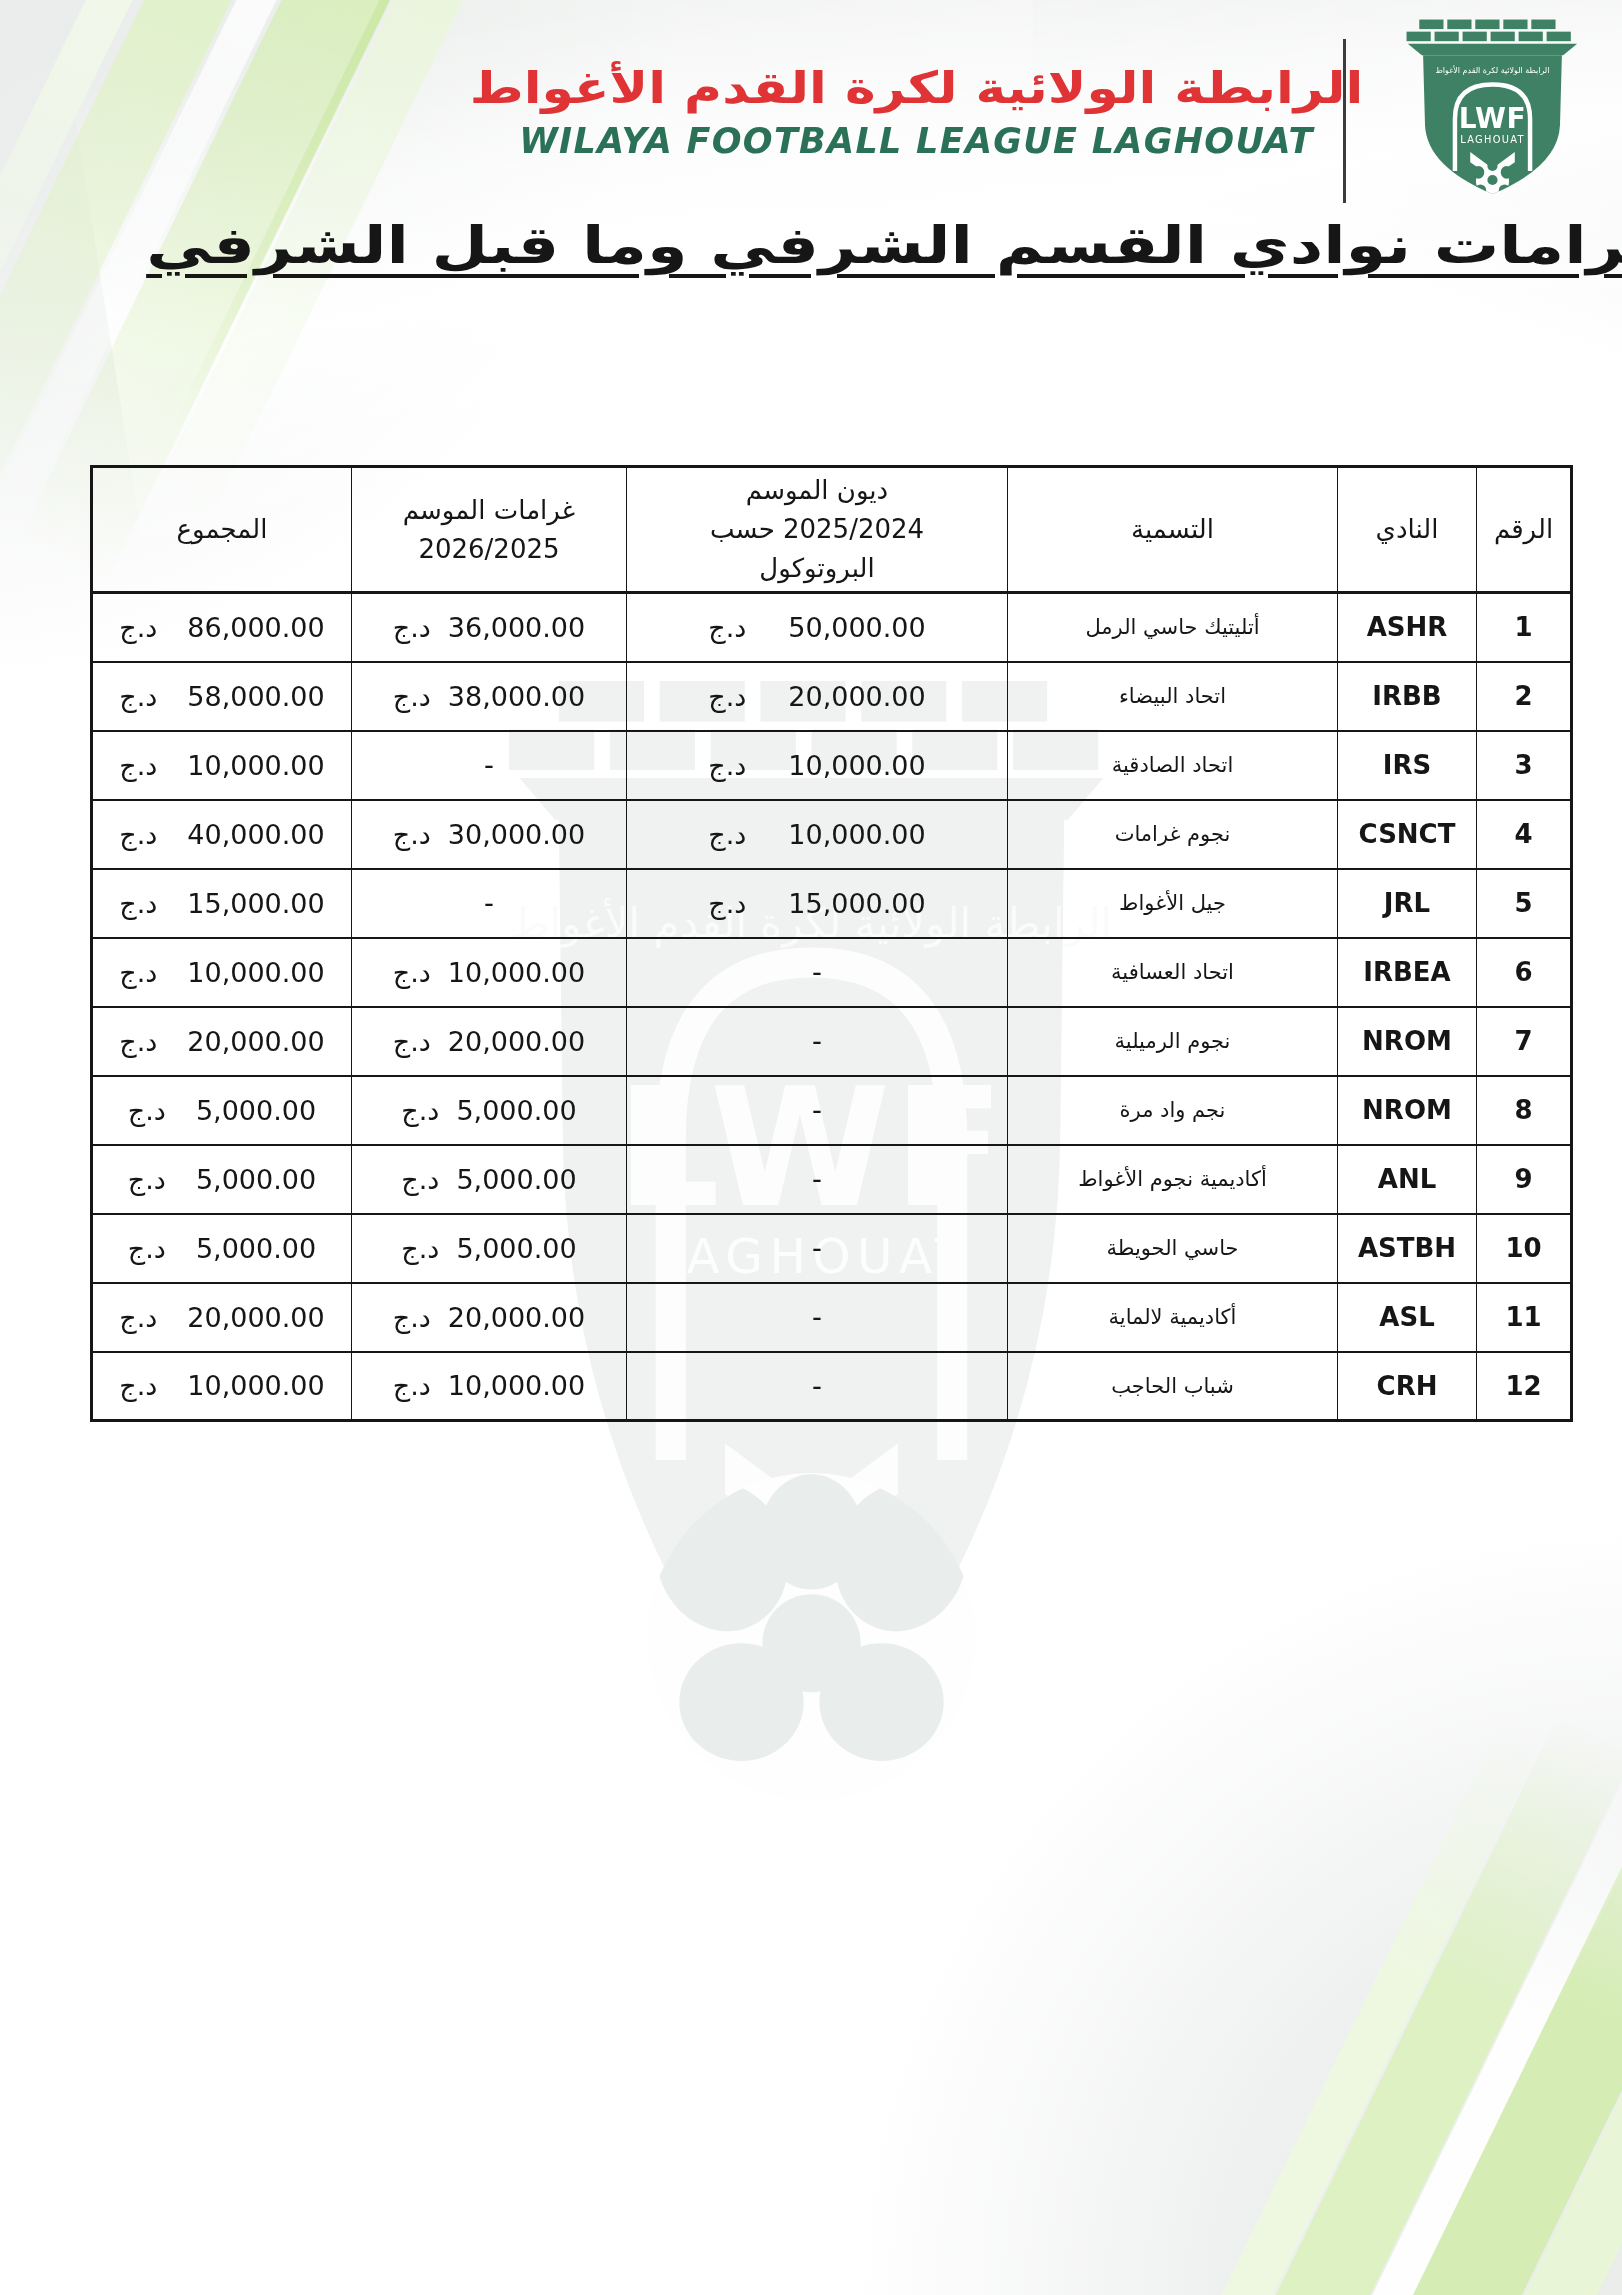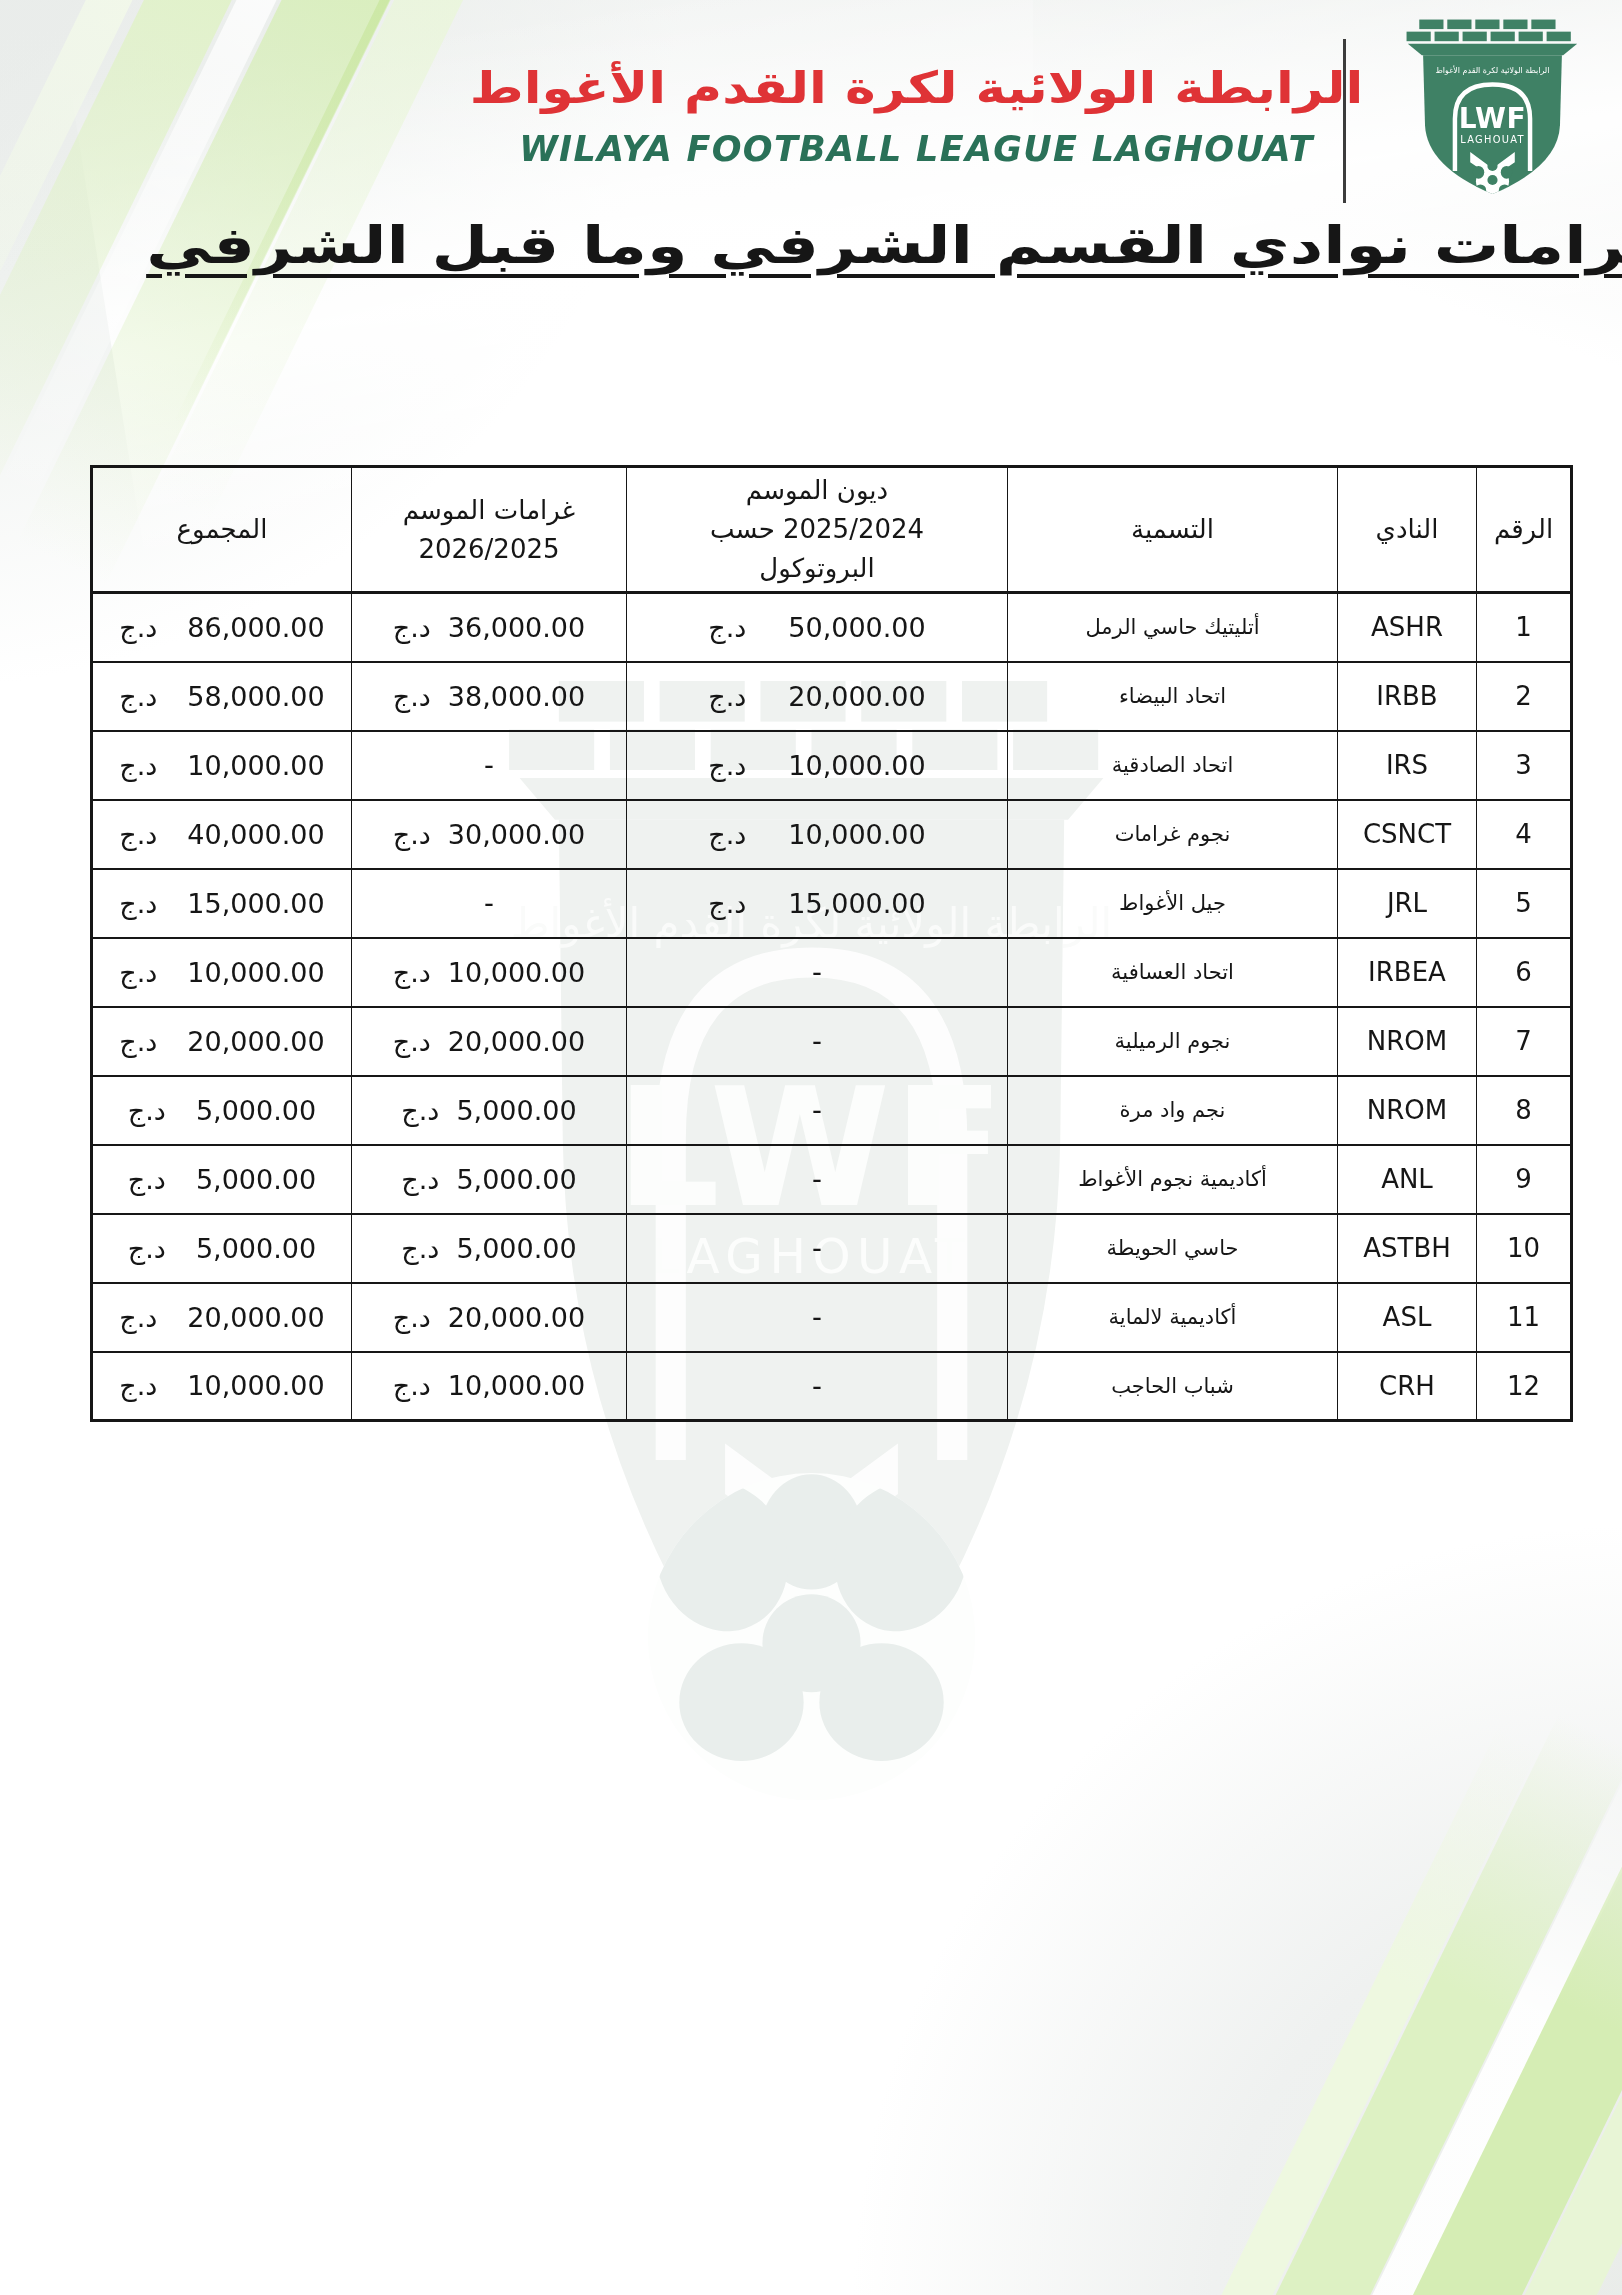--- a/index.html
+++ b/index.html
@@ -51,21 +51,21 @@
     background:linear-gradient(180deg,rgba(213,237,180,0) 0%,#d5edb4 40%);}
   .br5{left:1827px;top:1675px;width:65px;height:870px;
     background:linear-gradient(180deg,rgba(232,245,214,0) 0%,#e8f5d6 40%);}
   
   .watermark{position:absolute;left:496px;top:681px;width:631px;height:1139px;z-index:1;}
   
   .content{position:absolute;inset:0;z-index:2;}
   .org-block{position:absolute;left:406px;top:58px;width:1021px;text-align:center;}
   .org-ar{display:inline-block;font-size:44px;font-weight:bold;color:var(--red);
     transform:scaleX(1.18);transform-origin:center;line-height:1.35;direction:rtl;}
-  .org-en{margin-top:12px;font-size:35px;font-weight:bold;font-style:italic;
+  .org-en{margin-top:4px;font-size:35px;font-weight:bold;font-style:italic;
     color:var(--green);letter-spacing:1.3px;white-space:nowrap;}
   .divider{position:absolute;left:1343px;top:39px;width:2.6px;height:164px;background:#3c3c3c;}
   .logo{position:absolute;left:1402px;top:17px;width:181px;height:191px;}
   .doc-title{position:absolute;left:222px;top:216px;width:1374px;text-align:center;direction:rtl;}
   .doc-title span{display:inline-block;font-size:51px;font-weight:900;transform:scaleX(1.28);
     transform-origin:center;text-decoration:underline;text-decoration-thickness:3.9px;text-underline-offset:10.5px;}
   .doc-subtitle{position:absolute;left:520px;top:315px;width:589px;text-align:center;direction:rtl;}
   .doc-subtitle span{display:inline-block;font-size:30px;font-weight:600;transform:scaleX(1.18);
     transform-origin:center;text-decoration:underline;text-decoration-thickness:2px;text-underline-offset:7.9px;}
   
@@ -74,21 +74,21 @@
   table.fines,table.fines th,table.fines td{border:1.3px solid var(--ink);}
   table.fines{border-width:3.3px;}
   table.fines th,table.fines td{border-width:2px 1.3px;padding:0;text-align:center;vertical-align:middle;}
   table.fines thead th{border-bottom-width:3.3px;font-weight:500;font-size:26px;height:123px;}
   table.fines tbody tr{height:69px;}
   .hdr-wrap{display:inline-block;line-height:1.5;}
   .w-debts{max-width:229px;}
   .w-fines{max-width:203px;}
   td{font-size:26px;}
   td.col-name{font-size:21px;}
-  td.col-club,td.col-rank{font-size:26px;}
+  td.col-club,td.col-rank{font-size:26px;font-weight:bold;}
   .money{display:flex;justify-content:center;align-items:baseline;font-size:27px;}
   td.col-debts .money{gap:42px;}
   td.col-fines .money{gap:17px;}
   td.col-total .money{gap:30px;}
   .dash{font-size:27.5px;}
   svg text{font-family:"DejaVu Sans",sans-serif;}
 </style>
 </head>
 <body>
 

